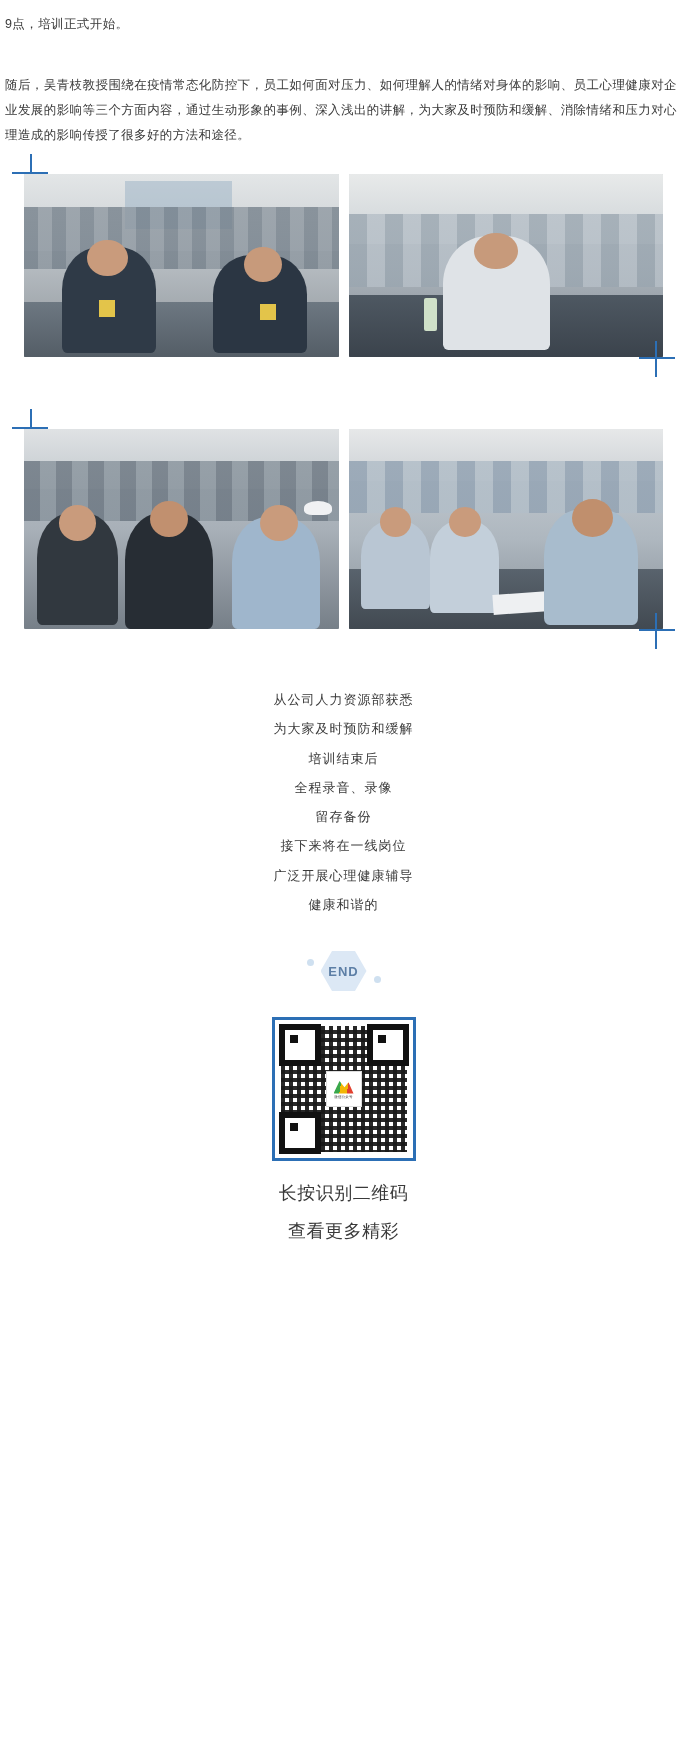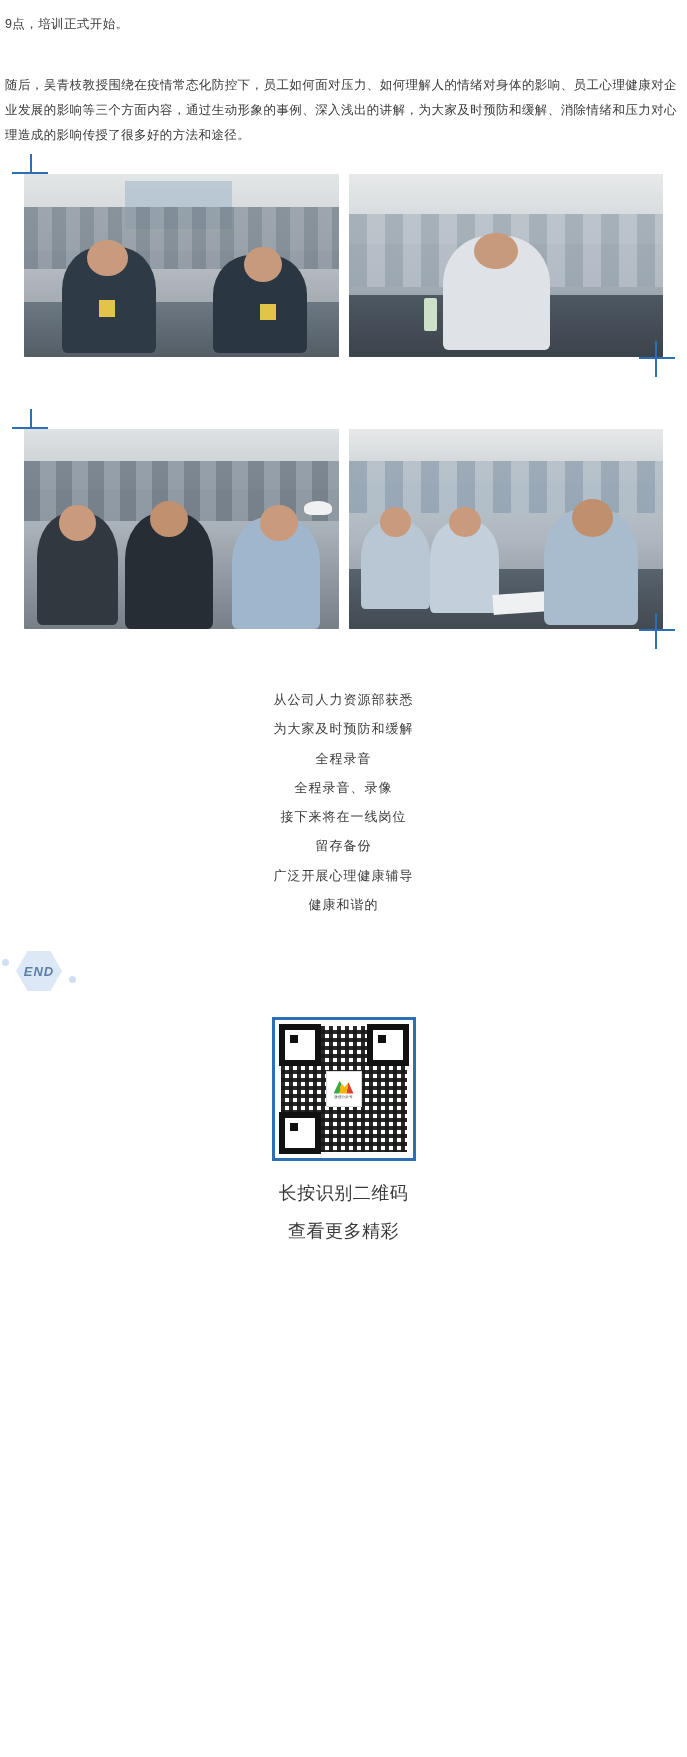--- a/index.html
+++ b/index.html
@@ -88,23 +88,23 @@
     font-size: 13px;
     line-height: 2.25;
     color: #3a3a3a;
     letter-spacing: 1px;
   }
 
   
   .end-wrap {
     margin-top: 26px;
     display: flex;
+    justify-content: center;
     align-items: center;
     height: 52px;
-    font-style: italic;
   }
   .end-badge {
     position: relative;
     width: 78px;
     height: 44px;
     display: flex;
     align-items: center;
     justify-content: center;
   }
   .end-hex {
@@ -360,24 +360,24 @@
       <span class="h"></span>
         <span class="v"></span>
     </div>
   </div>
 
   <div style="height:26px"></div>
 
   <div class="center-lines">
     <div>从公司人力资源部获悉</div>
     <div>为大家及时预防和缓解</div>
-    <div>全程录音</div>
+    <div>培训结束后</div>
     <div>全程录音、录像</div>
+    <div>留存备份</div>
     <div>接下来将在一线岗位</div>
-    <div>留存备份</div>
     <div>广泛开展心理健康辅导</div>
     <div>健康和谐的</div>
   </div>
 
   <div class="end-wrap">
     <div class="end-badge">
       <span class="end-dot left"></span>
       <span class="end-hex"></span>
       <span class="end-text">END</span>
       <span class="end-dot right"></span>

